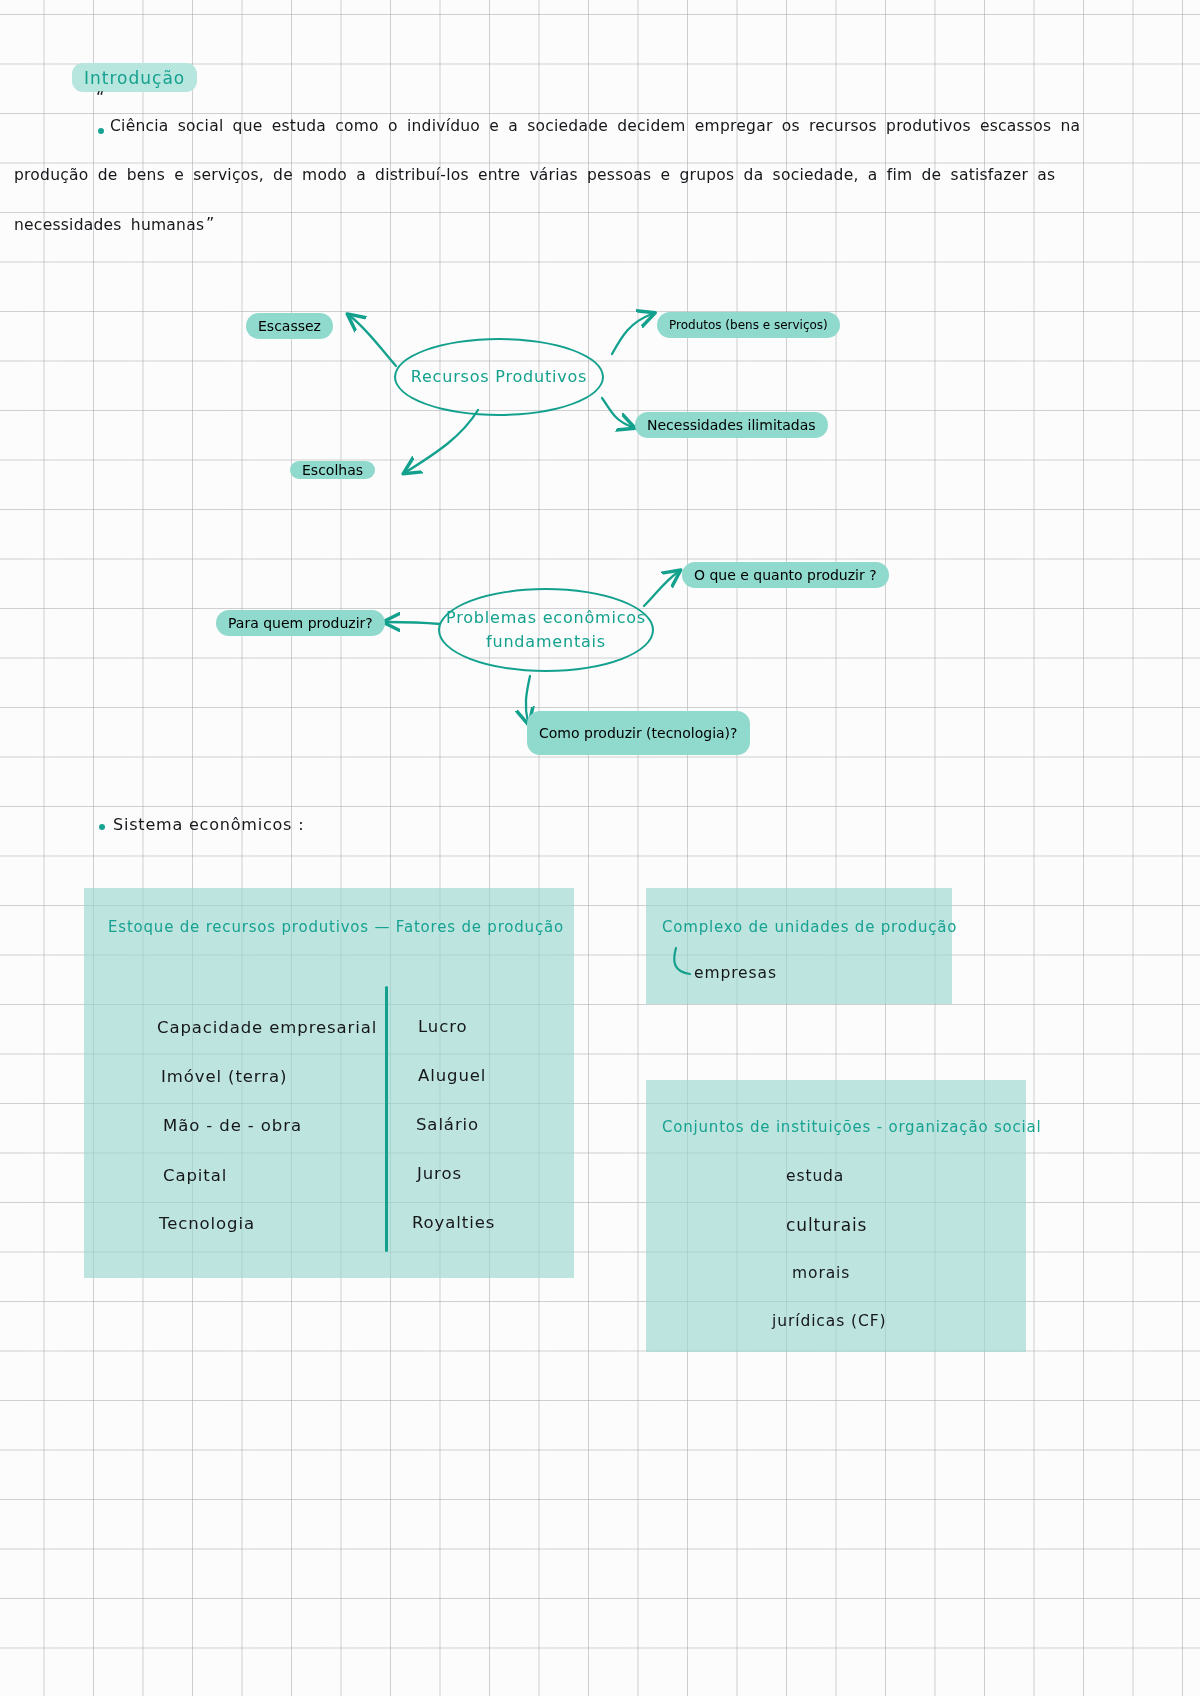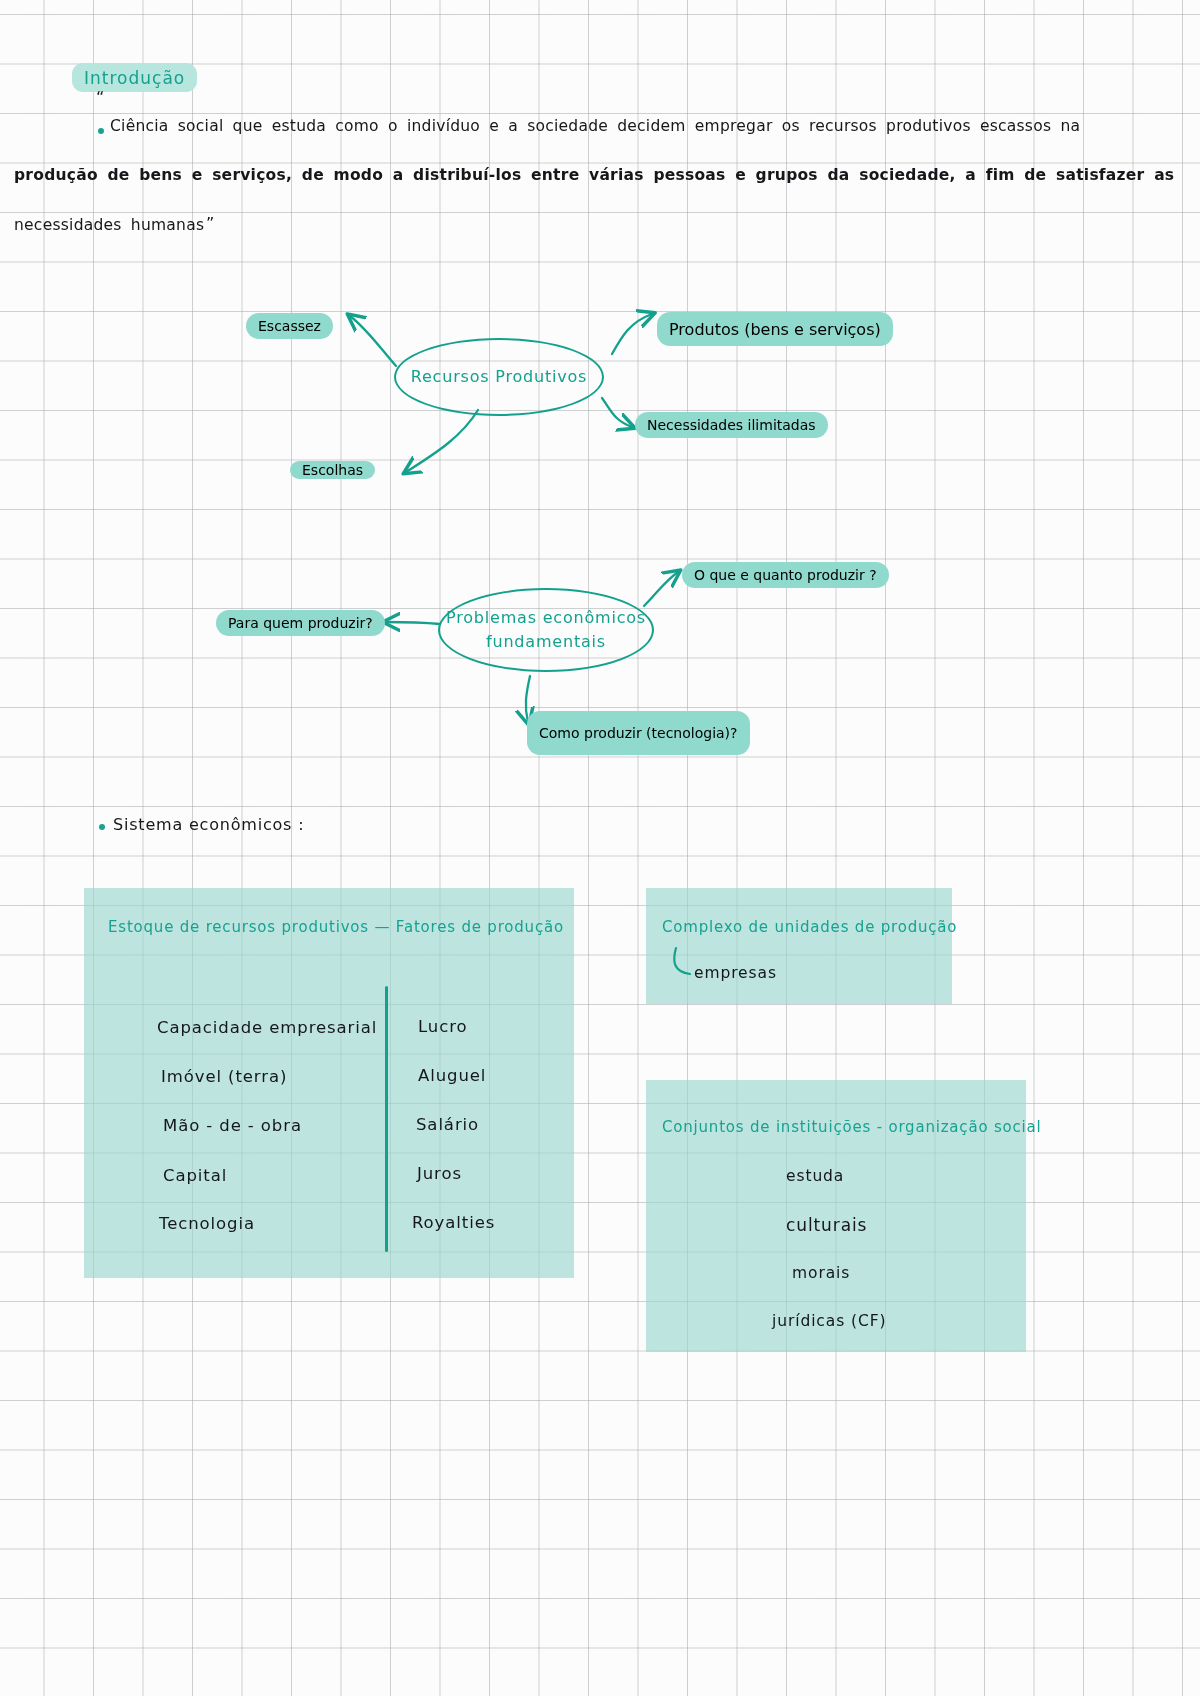--- a/index.html
+++ b/index.html
@@ -140,21 +140,21 @@
 <body>
 
 <div id="page">
 
   <div class="pill" id="title-chip">Introdução</div>
 
   <div class="quote-mark" style="left:96px; top:88px;">“</div>
   <div class="bullet-dot" style="left:98px; top:128px;"></div>
 
   <div class="para-line" style="left:110px; top:117px;">Ciência social que estuda como o indivíduo e a sociedade  decidem empregar os recursos produtivos escassos na</div>
-  <div class="para-line" style="left:14px; top:166px;font-weight:bold;">produção  de  bens  e  serviços, de modo  a  distribuí-los  entre várias pessoas e grupos da sociedade, a fim de  satisfazer  as</div>
+  <div class="para-line" style="left:14px; top:166px;">produção  de  bens  e  serviços, de modo  a  distribuí-los  entre várias pessoas e grupos da sociedade, a fim de  satisfazer  as</div>
   <div class="para-line" style="left:14px; top:216px;">necessidades  humanas</div>
   <div class="quote-mark" style="left:206px; top:214px;">”</div>
 
   <svg class="arrows" viewBox="0 0 1200 1696">
     <defs>
       <marker id="ah" markerWidth="9" markerHeight="9" refX="6" refY="4.5" orient="auto" markerUnits="strokeWidth">
         <path d="M0,0.8 L7.5,4.5 L0,8.2" fill="none" stroke="#13a18e" stroke-width="1.5" stroke-linecap="round" stroke-linejoin="round"></path>
       </marker>
     </defs>
 
@@ -171,21 +171,21 @@
       <path d="M 530,676 C 526,694 524,706 528,722"></path>
     </g>
   </svg>
 
   <div class="ellipse" style="left:394px; top:338px; width:210px; height:78px;">
     <span>Recursos  Produtivos</span>
   </div>
 
   <div class="pill" style="left:246px; top:313px; height:26px; font-size:14px;">Escassez</div>
 
-  <div class="pill" style="left:657px; top:312px; height:34px; font-size:16px;">Produtos (bens  e  serviços)</div>
+  <div class="pill" style="left:657px; top:312px; height:26px; font-size:12px;">Produtos (bens  e  serviços)</div>
 
   <div class="pill" style="left:635px; top:412px; height:26px; font-size:14px;">Necessidades  ilimitadas</div>
 
   <div class="pill" style="left:290px; top:461px; height:18px; font-size:14px;">Escolhas</div>
 
   <div class="ellipse" style="left:438px; top:588px; width:216px; height:84px; line-height:1.5;text-align:center;">
     <span>Problemas  econômicos</span>
     <span>fundamentais</span>
   </div>
 

